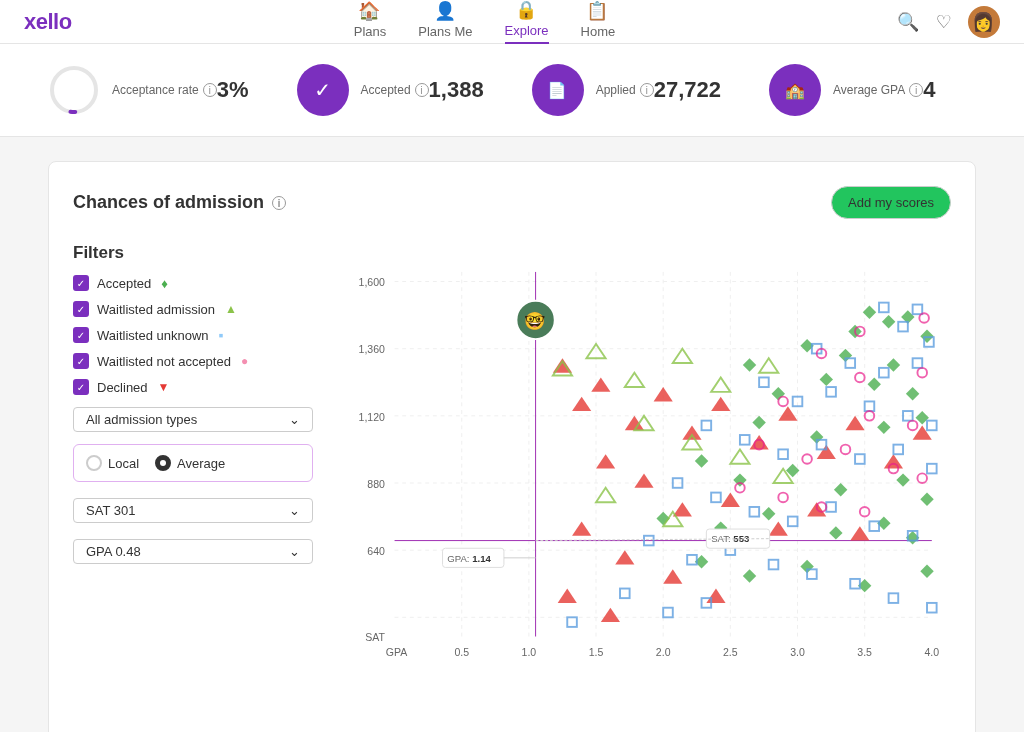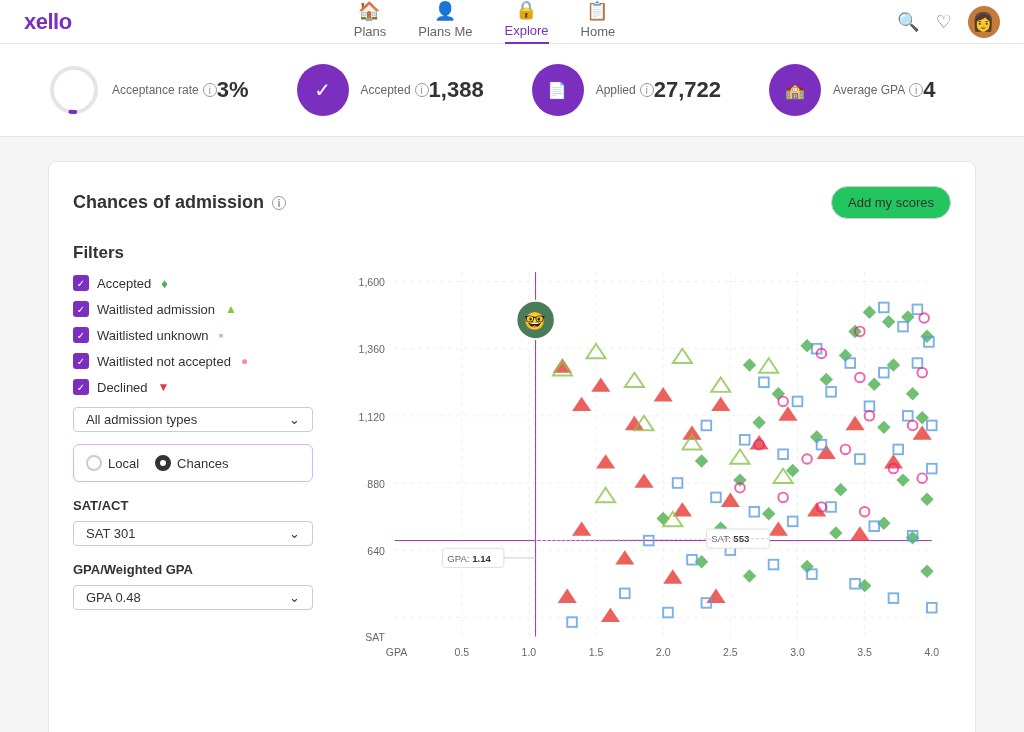--- a/index.html
+++ b/index.html
@@ -185,34 +185,32 @@
           </div>
         </div>
 
         <div class="radio-group">
           <div class="radio-item">
             <div class="radio-btn"></div>
             <span>Local</span>
           </div>
           <div class="radio-item">
             <div class="radio-btn selected"></div>
-            <span>Chances</span>
+            <span>Average</span>
           </div>
         </div>
 
         <div class="filter-section">
-          <div class="filter-section-title">SAT/ACT</div>
           <div class="dropdown-select">
             <span>SAT 301</span>
             <span>⌄</span>
           </div>
         </div>
 
         <div class="filter-section">
-          <div class="filter-section-title">GPA/Weighted GPA</div>
           <div class="dropdown-select">
             <span>GPA 0.48</span>
             <span>⌄</span>
           </div>
         </div>
       </div>
 
       <div class="chart-area">
         <div style="position:relative; width:100%; height:480px;">
           <svg width="100%" height="100%" viewBox="0 0 640 460">

